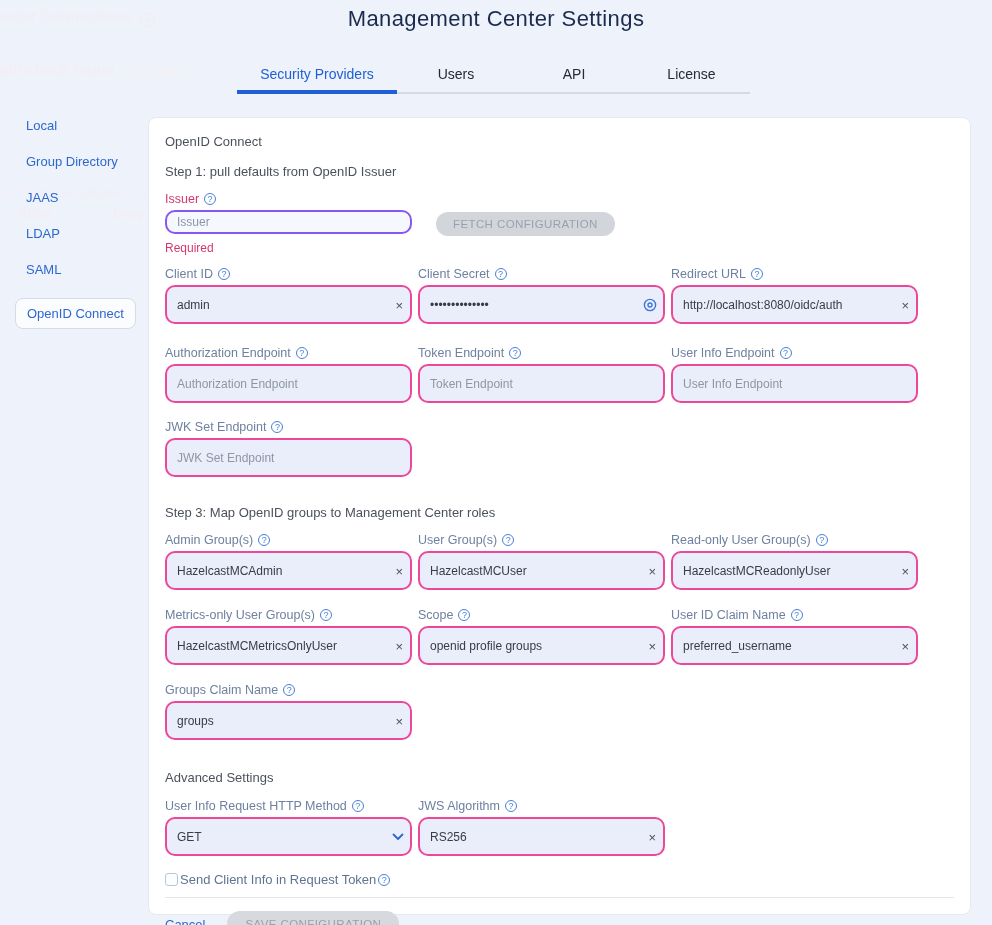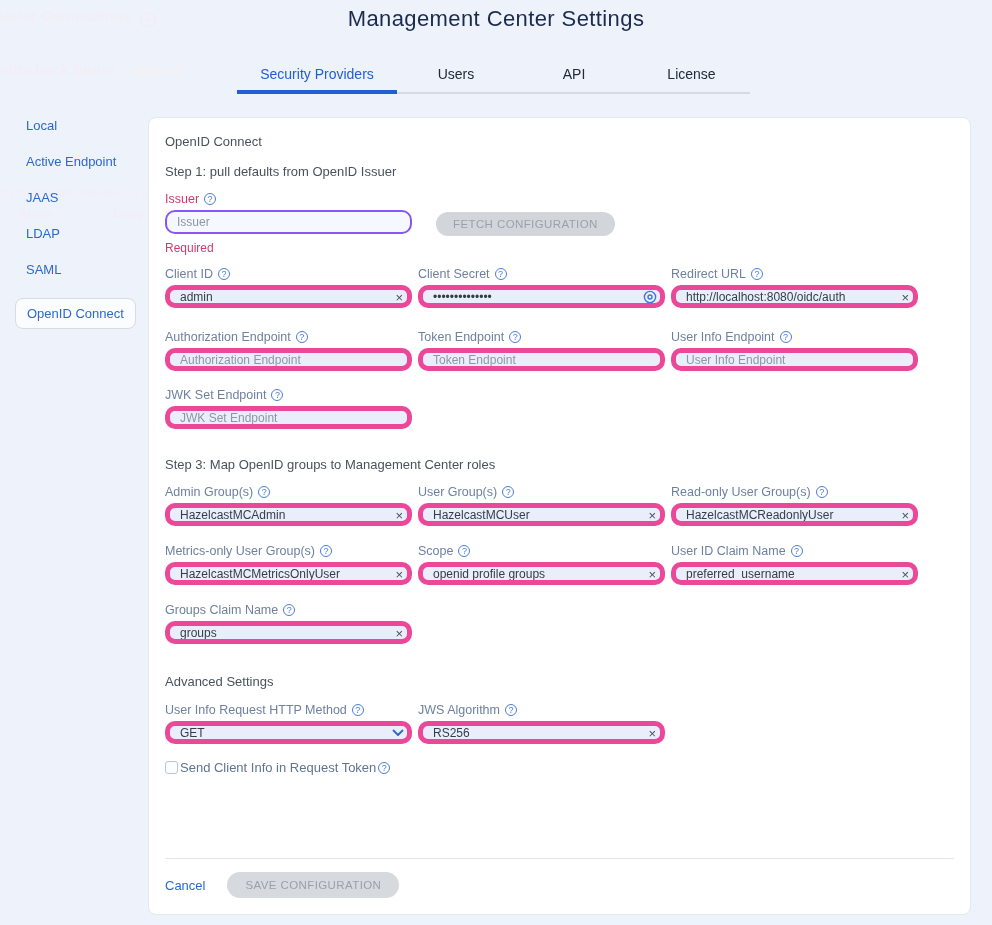--- a/index.html
+++ b/index.html
@@ -50,21 +50,21 @@
   .field-row { display:flex; gap:6px; margin-bottom:22px; }
   .field { width:247px; }
   .label-row { display:flex; align-items:center; gap:5px; margin-bottom:4px; }
   .field-label { font-size:12.5px; color:#6e81a0; }
   .field-label.error { color:#d5376d; }
   .help-icon { display:inline-block; width:12px; height:12px; border:1px solid #4a7fd8;
     border-radius:50%; color:#4a7fd8; font-size:9px; line-height:10px; text-align:center;
     cursor:pointer; flex:none; }
 
   .input-wrap { position:relative; width:247px; }
-  .text-input { width:100%; height:23px; background:#e9eefa; border:5px solid #ec4899;
+  .text-input { width:100%; height:39px; background:#e9eefa; border:2px solid #ec4899;
     border-radius:10px; font-family:"Liberation Sans", sans-serif; font-size:12px;
     color:#363d47; padding:0 26px 0 10px; outline:none; }
   .text-input::placeholder { color:#8e96a6; }
   .text-input.focused-error { border:2px solid #8657f1; background:#f6f8ff; height:24px; }
   .clear-icon { position:absolute; right:9px; top:50%; transform:translateY(-50%);
     font-size:13px; color:#4b5058; cursor:pointer; line-height:1; }
   .eye-icon, .chevron-icon { position:absolute; right:8px; top:50%; transform:translateY(-50%);
     cursor:pointer; display:flex; align-items:center; }
 
   .error-text { font-size:12px; color:#d5376d; margin-top:5px; }
@@ -109,21 +109,21 @@
 
 <div class="tabbar">
   <div class="tab t0 active">Security Providers</div>
   <div class="tab t1">Users</div>
   <div class="tab t2">API</div>
   <div class="tab t3">License</div>
 </div>
 
 <nav class="sidebar">
   <div class="side-item">Local</div>
-  <div class="side-item">Active Endpoint</div>
+  <div class="side-item">Group Directory</div>
   <div class="side-item">JAAS</div>
   <div class="side-item">LDAP</div>
   <div class="side-item">SAML</div>
   <div class="side-item selected">OpenID Connect</div>
 </nav>
 
 <main class="panel">
 
   <div class="panel-heading">OpenID Connect</div>
 

